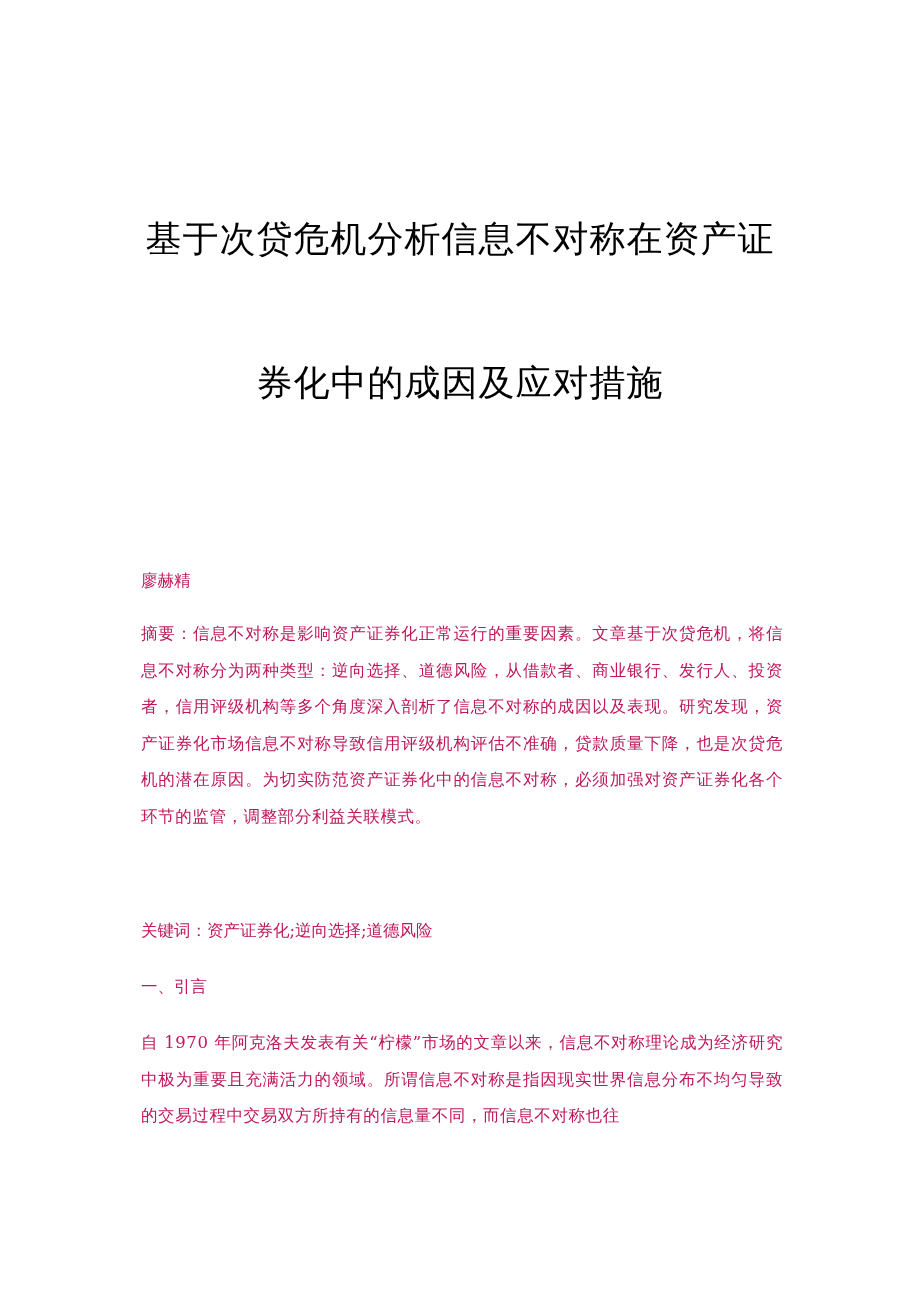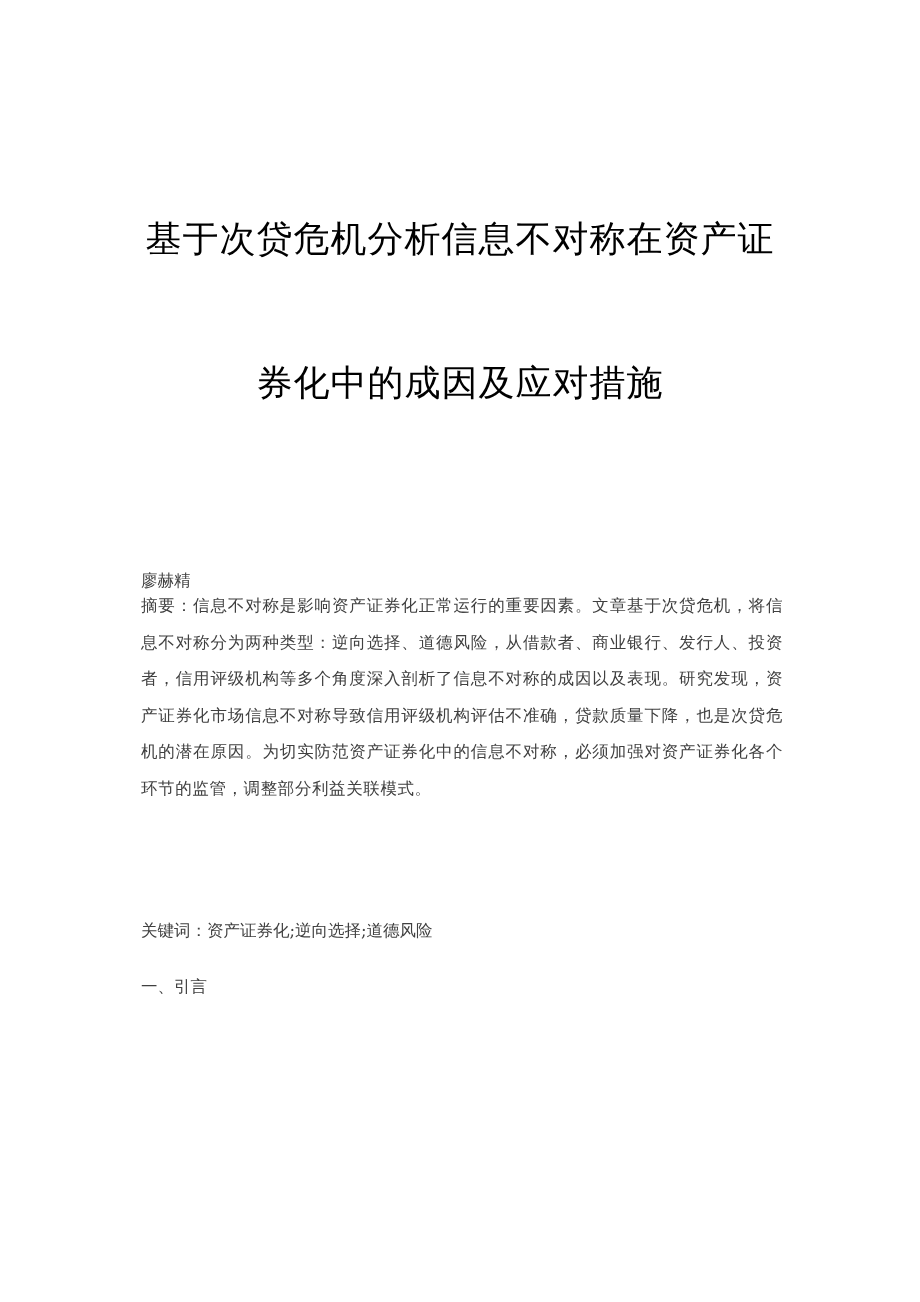--- a/index.html
+++ b/index.html
@@ -35,48 +35,49 @@
       margin: 0;
     }
     .title-line-1 { top: 219px; }
     .title-line-2 { top: 319px; margin-top: 44px; }
 
     .body-block {
       position: absolute;
       left: 141px;
       width: 642px;
       font-size: 16.5px;
-      color: #404040;
+      color: #be185d;
     }
     .single-line {
       line-height: 20px;
       white-space: nowrap;
     }
     .para {
       line-height: 36.6px;
       text-align: justify;
       text-justify: inter-ideograph;
       letter-spacing: 0.6px;
     }
     .author { top: 571px; }
-    .abstract { top: 588px; }
+    .abstract { top: 616px; }
     .keywords { top: 921px; }
     .section-heading { top: 977px; }
     .intro { top: 1025px; }
   </style>
 </head>
 <body>
 
 <div class="page">
 
   <h1 class="title title-line-1">基于次贷危机分析信息不对称在资产证</h1>
   <h1 class="title title-line-2">券化中的成因及应对措施</h1>
 
   <div class="body-block single-line author">廖赫精</div>
 
   <div class="body-block para abstract"><span>摘要：</span><span>信息不对称是影响资产证券化正常运行的重要因素。文章基于次贷危机，将信息不对称分为两种类型：逆向选择、道德风险，从借款者、商业银行、发行人、投资者，信用评级机构等多个角度深入剖析了信息不对称的成因以及表现。研究发现，资产证券化市场信息不对称导致信用评级机构评估不准确，贷款质量下降，也是次贷危机的潜在原因。为切实防范资产证券化中的信息不对称，必须加强对资产证券化各个环节的监管，调整部分利益关联模式。</span></div>
 
   <div class="body-block single-line section-heading">一、引言</div>
 
   <div class="body-block single-line keywords"><span>关键词：</span><span>资产证券化;逆向选择;道德风险</span></div>
 
+  <div class="body-block para intro">自 1970 年阿克洛夫发表有关“柠檬”市场的文章以来，信息不对称理论成为经济研究中极为重要且充满活力的领域。所谓信息不对称是指因现实世界信息分布不均匀导致的交易过程中交易双方所持有的信息量不同，而信息不对称也往</div>
 
 </div>
 
 </body></html>

